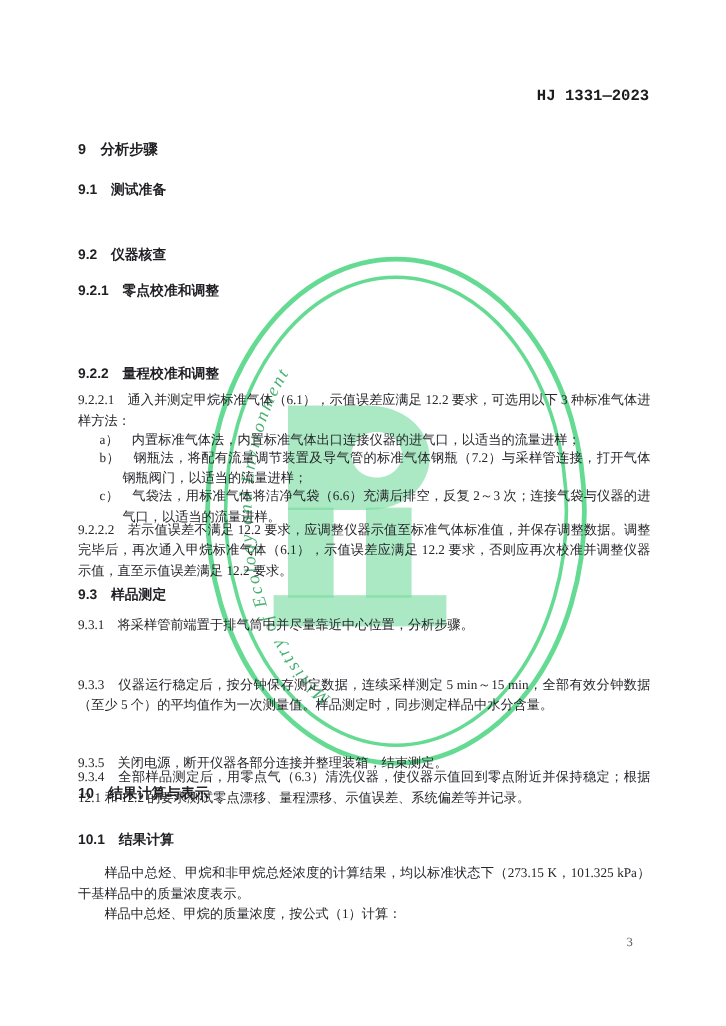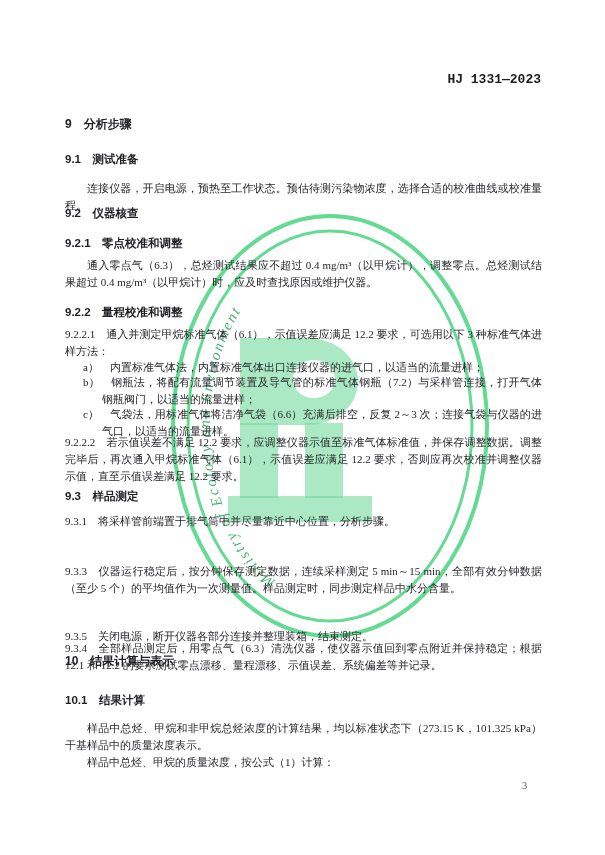--- a/index.html
+++ b/index.html
@@ -58,25 +58,23 @@
       <text font-family="Liberation Serif, DejaVu Serif, serif" font-style="italic" font-size="15" letter-spacing="2" fill="#2fa75f">
         <textPath href="#arcPath" startOffset="4">Ministry of Ecology and Environment</textPath>
       </text>
     </g>
   </svg>
 
   <div class="hd std-code">HJ 1331—2023</div>
 
   <div class="hd" style="top:117px;font-size:12px;">9　分析步骤</div>
   <div class="hd" style="top:152px;">9.1　测试准备</div>
-  <div class="txt indent" style="top:180px;">连接仪器，开启电源，预热至工作状态。预估待测污染物浓度，选择合适的校准曲线或校准量程。</div>
 
   <div class="hd" style="top:206px;">9.2　仪器核查</div>
   <div class="hd" style="top:236px;">9.2.1　零点校准和调整</div>
-  <div class="txt indent" style="top:257px;">通入零点气（6.3），总烃测试结果应不超过 0.4 mg/m³（以甲烷计），调整零点。总烃测试结果超过 0.4 mg/m³（以甲烷计）时，应及时查找原因或维护仪器。</div>
 
   <div class="hd" style="top:305px;">9.2.2　量程校准和调整</div>
   <div class="txt" style="top:326px;">9.2.2.1　通入并测定甲烷标准气体（6.1），示值误差应满足 12.2 要求，可选用以下 3 种标准气体进样方法：</div>
   <div class="txt li" style="top:359px;">a）　内置标准气体法，内置标准气体出口连接仪器的进气口，以适当的流量进样；</div>
   <div class="txt li" style="top:374px;">b）　钢瓶法，将配有流量调节装置及导气管的标准气体钢瓶（7.2）与采样管连接，打开气体钢瓶阀门，以适当的流量进样；</div>
   <div class="txt li" style="top:406px;">c）　气袋法，用标准气体将洁净气袋（6.6）充满后排空，反复 2～3 次；连接气袋与仪器的进气口，以适当的流量进样。</div>
   <div class="txt" style="top:434px;">9.2.2.2　若示值误差不满足 12.2 要求，应调整仪器示值至标准气体标准值，并保存调整数据。调整完毕后，再次通入甲烷标准气体（6.1），示值误差应满足 12.2 要求，否则应再次校准并调整仪器示值，直至示值误差满足 12.2 要求。</div>
 
   <div class="hd" style="top:489px;">9.3　样品测定</div>
   <div class="txt" style="top:513px;">9.3.1　将采样管前端置于排气筒中并尽量靠近中心位置，分析步骤。</div>

